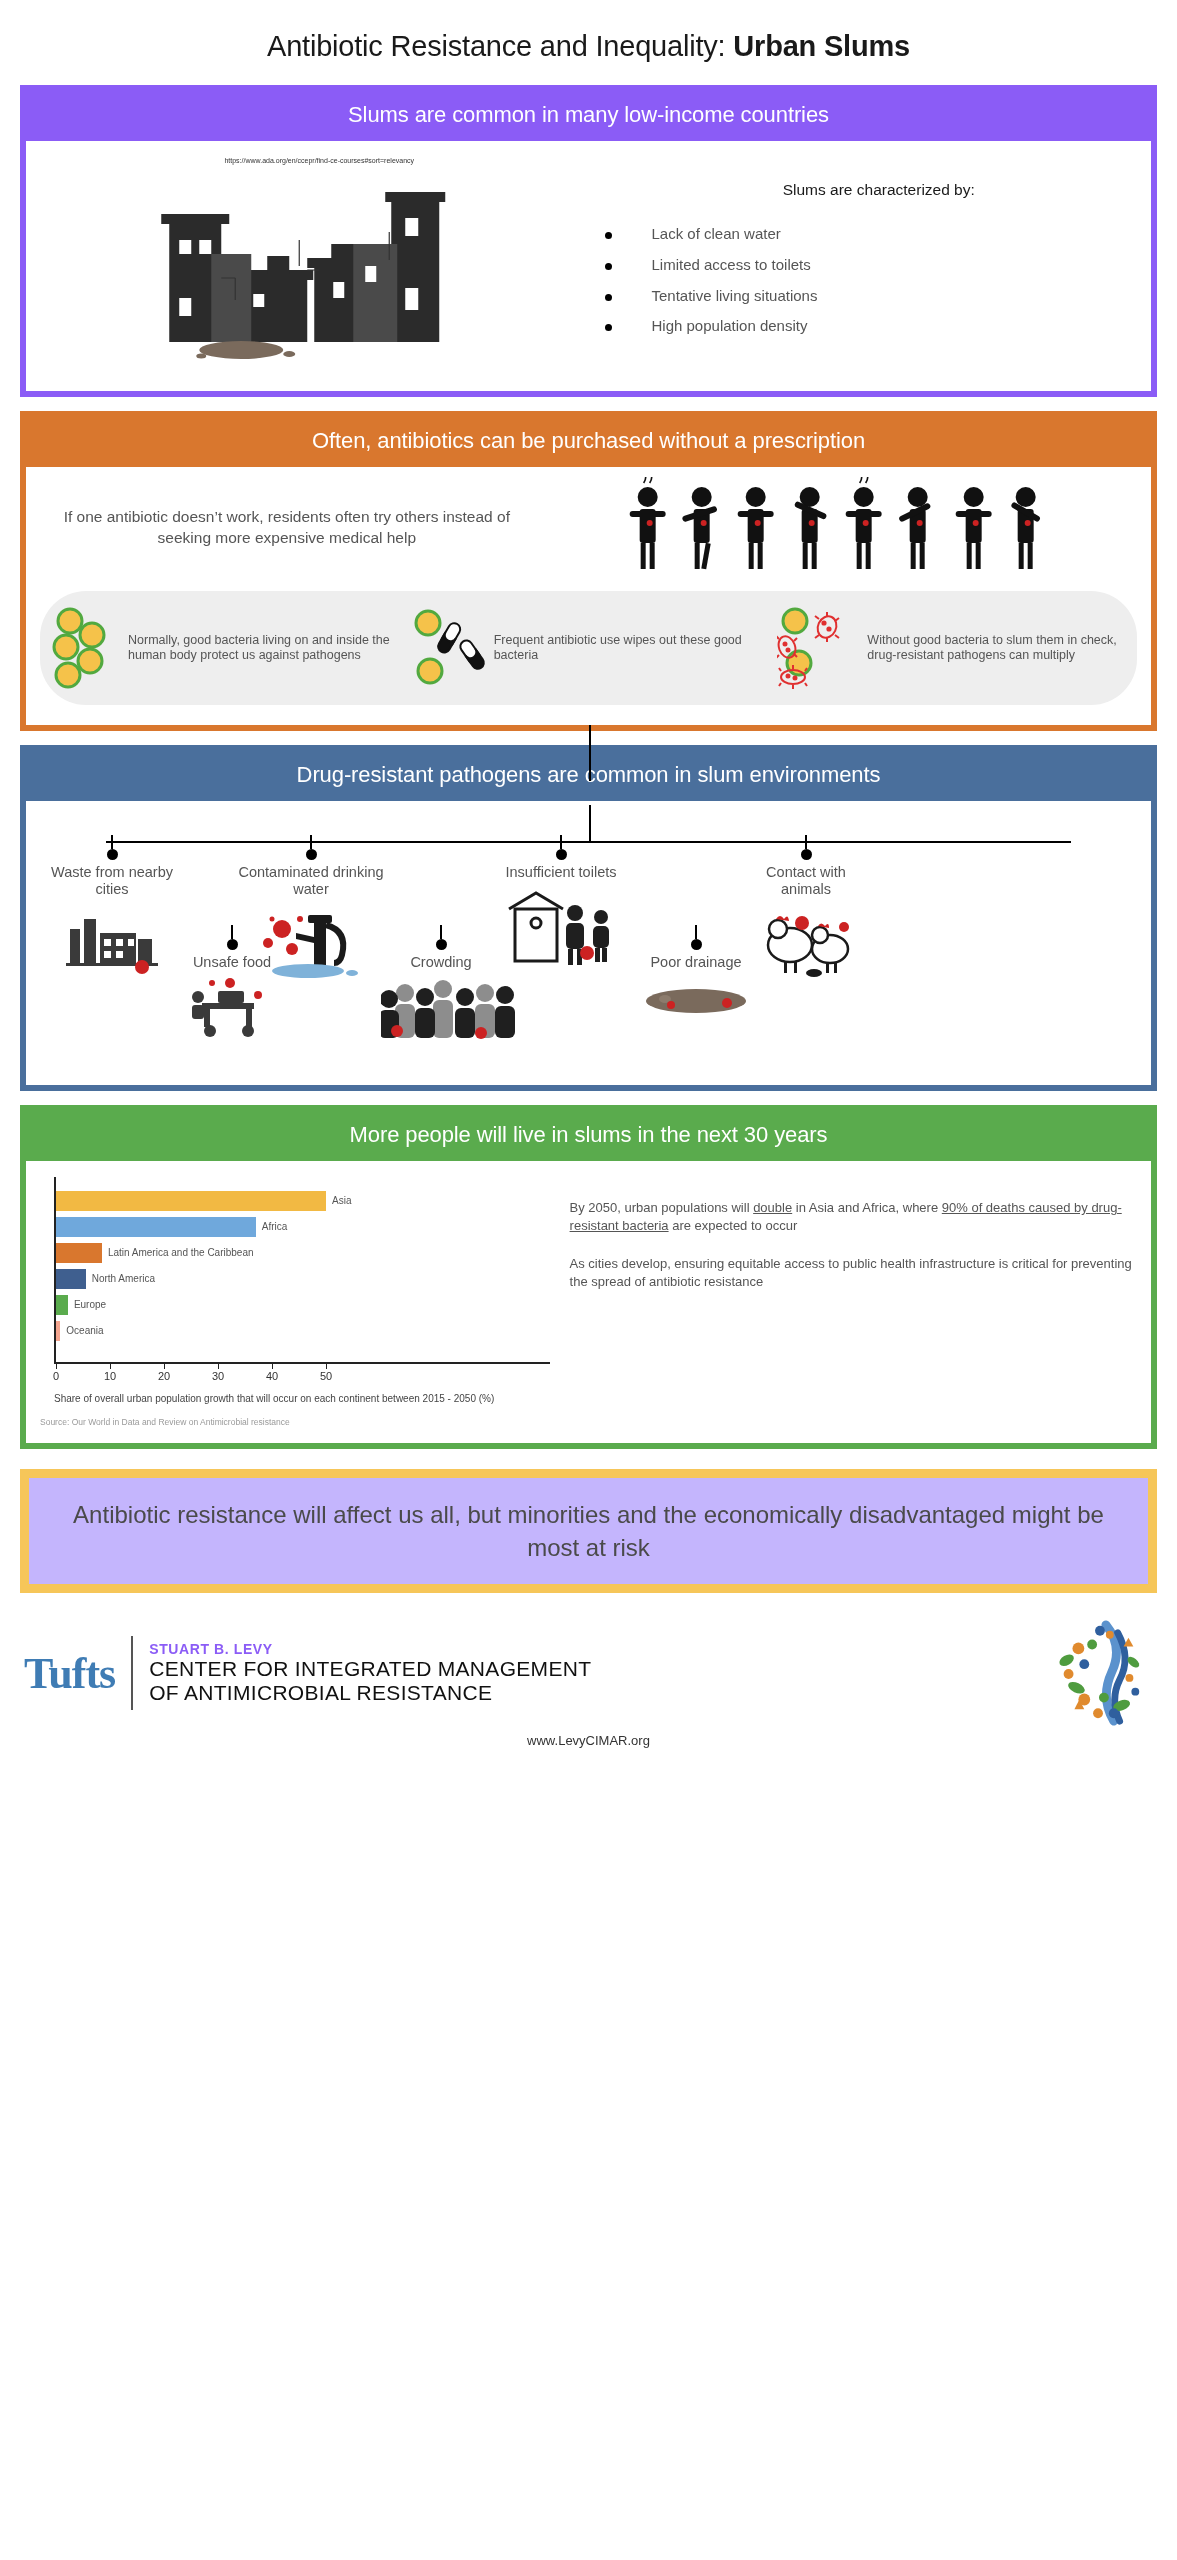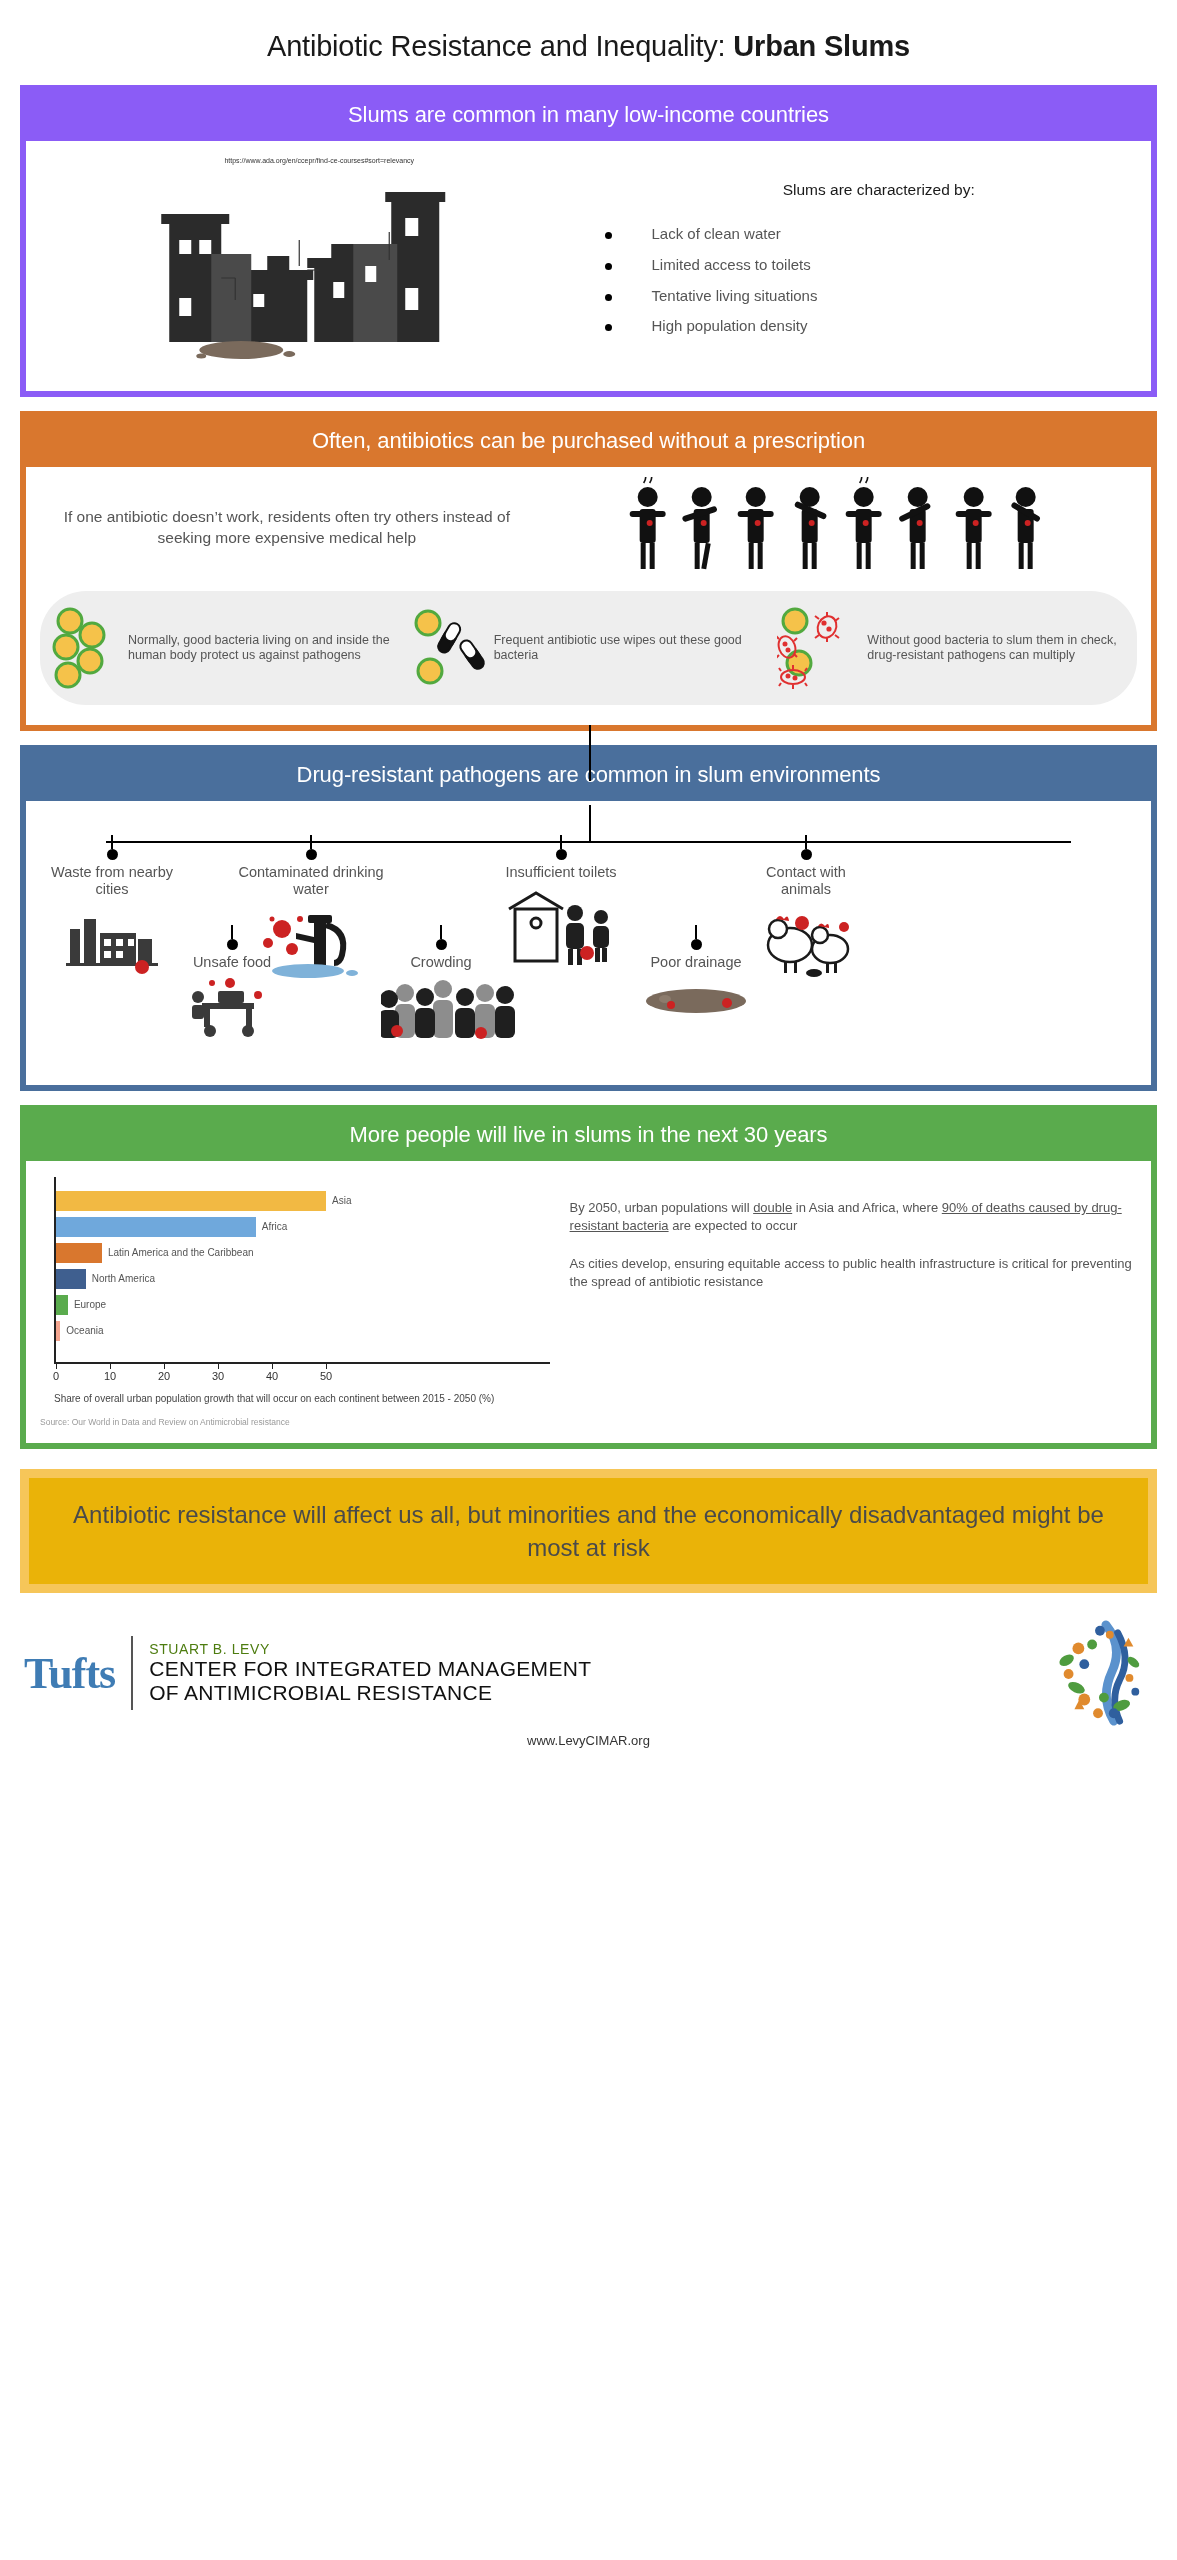--- a/index.html
+++ b/index.html
@@ -110,29 +110,29 @@
   .tick { position: absolute; top: 0; width: 1px; height: 5px; background: #222; }
   .tick-label { position: absolute; top: 6px; font-size: 11px; color: #333; transform: translateX(-50%); }
   .chart-caption { font-size: 10px; color: #444; line-height: 1.3; margin-top: 4px; margin-left: 14px; }
   .chart-source { font-size: 8.5px; color: #9a9a9a; margin-top: 12px; margin-left: 0; }
   .green-text-col { width: 53%; padding: 22px 4px 0 14px; }
   .green-para { font-size: 13px; color: #555; line-height: 1.38; margin-bottom: 20px; }
   .u { text-decoration: underline; }
 
   
   .sec5 { background: #f6c659; margin: 20px 20px 0 20px; padding: 9px; }
-  .sec5-inner { background: #eab308; padding: 20px 24px; text-align: center; }
+  .sec5-inner { background: #c4b5fd; padding: 20px 24px; text-align: center; }
   .sec5-text { font-size: 24px; color: #4a4a4a; line-height: 1.38; font-weight: 400; }
 
   
   .footer { margin-top: 26px; display: flex; align-items: center; padding: 0 24px; }
   .tufts-word { font-family: "Liberation Serif", serif; font-weight: 700; font-size: 44px; color: #3f7cb4; letter-spacing: -1px; }
   .footer-rule { width: 2px; background: #555; height: 74px; margin: 0 16px; }
   .footer-lines { flex: 1; }
-  .fl-small { font-size: 14px; color: #4d7c0f; letter-spacing: 0.6px; }
+  .fl-small { font-size: 14px; color: #8b5cf6; letter-spacing: 0.6px; font-weight: bold; }
   .fl-big { font-size: 21px; color: #111; letter-spacing: 0.3px; line-height: 1.14; }
   .footer-url { text-align: center; font-size: 13px; color: #333; margin-top: 6px; }
   .footer-logo { width: 108px; height: 108px; margin-left: 10px; }
 </style>
 </head>
 <body>
 
 <div class="page-title">
   <span>Antibiotic Resistance and Inequality: </span><b>Urban Slums</b>
 </div>

